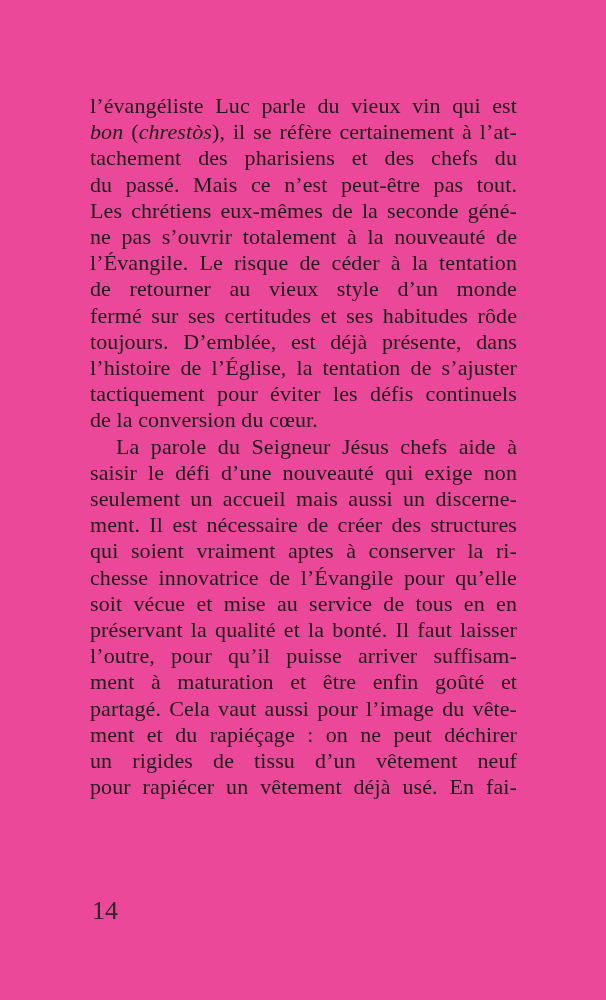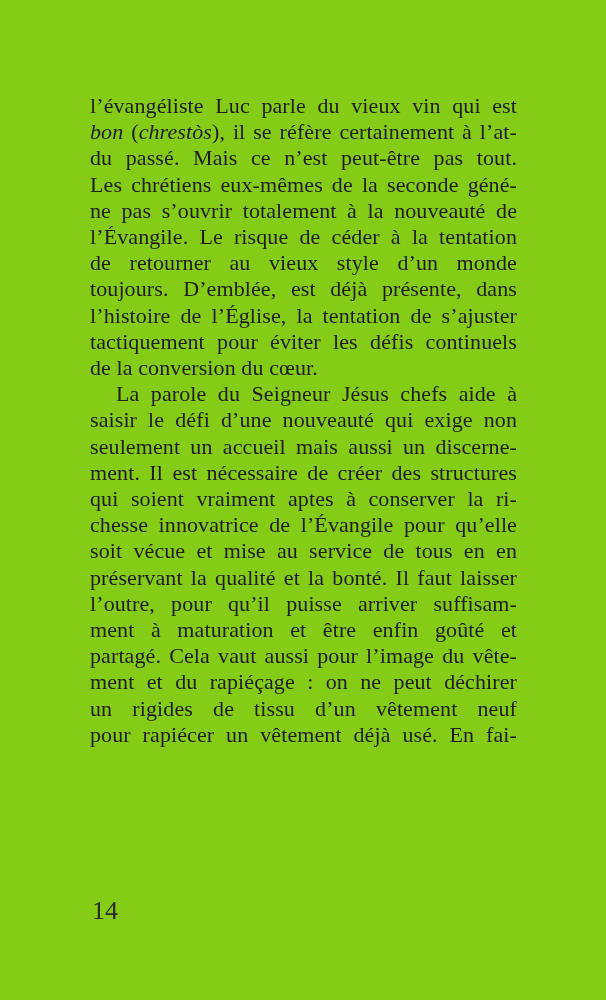--- a/index.html
+++ b/index.html
@@ -9,21 +9,21 @@
   body {
     width: 606px;
     height: 1000px;
     background: #ffffff;
     overflow: hidden;
   }
   .page {
     position: relative;
     width: 606px;
     height: 1000px;
-    background: #84cc16;
+    background: #ec4899;
     font-family: "Liberation Serif", "DejaVu Serif", serif;
     color: #1f1d1b;
   }
   .textblock {
     position: absolute;
     left: 90px;
     top: 93px;
     width: 427px;
   }
   .line {
@@ -54,25 +54,27 @@
   }
 </style>
 </head>
 <body>
 
 <div class="page">
   <div class="textblock" id="textblock">
       <div>
         <div class="line"><span>l’évangéliste Luc parle du vieux vin qui est</span></div>
         <div class="line"><i>bon</i><span> (</span><i>chrestòs</i><span>), il se réfère certainement à l’at-</span></div>
+        <div class="line"><span>tachement des pharisiens et des chefs du</span></div>
         <div class="line"><span>du passé. Mais ce n’est peut-être pas tout.</span></div>
         <div class="line"><span>Les chrétiens eux-mêmes de la seconde géné-</span></div>
         <div class="line"><span>ne pas s’ouvrir totalement à la nouveauté de</span></div>
         <div class="line"><span>l’Évangile. Le risque de céder à la tentation</span></div>
         <div class="line"><span>de retourner au vieux style d’un monde</span></div>
+        <div class="line"><span>fermé sur ses certitudes et ses habitudes rôde</span></div>
         <div class="line"><span>toujours. D’emblée, est déjà présente, dans</span></div>
         <div class="line"><span>l’histoire de l’Église, la tentation de s’ajuster</span></div>
         <div class="line"><span>tactiquement pour éviter les défis continuels</span></div>
         <div class="line flush"><span>de la conversion du cœur.</span></div>
       </div>
       <div>
         <div class="line indent"><span>La parole du Seigneur Jésus chefs aide à</span></div>
         <div class="line"><span>saisir le défi d’une nouveauté qui exige non</span></div>
         <div class="line"><span>seulement un accueil mais aussi un discerne-</span></div>
         <div class="line"><span>ment. Il est nécessaire de créer des structures</span></div>

